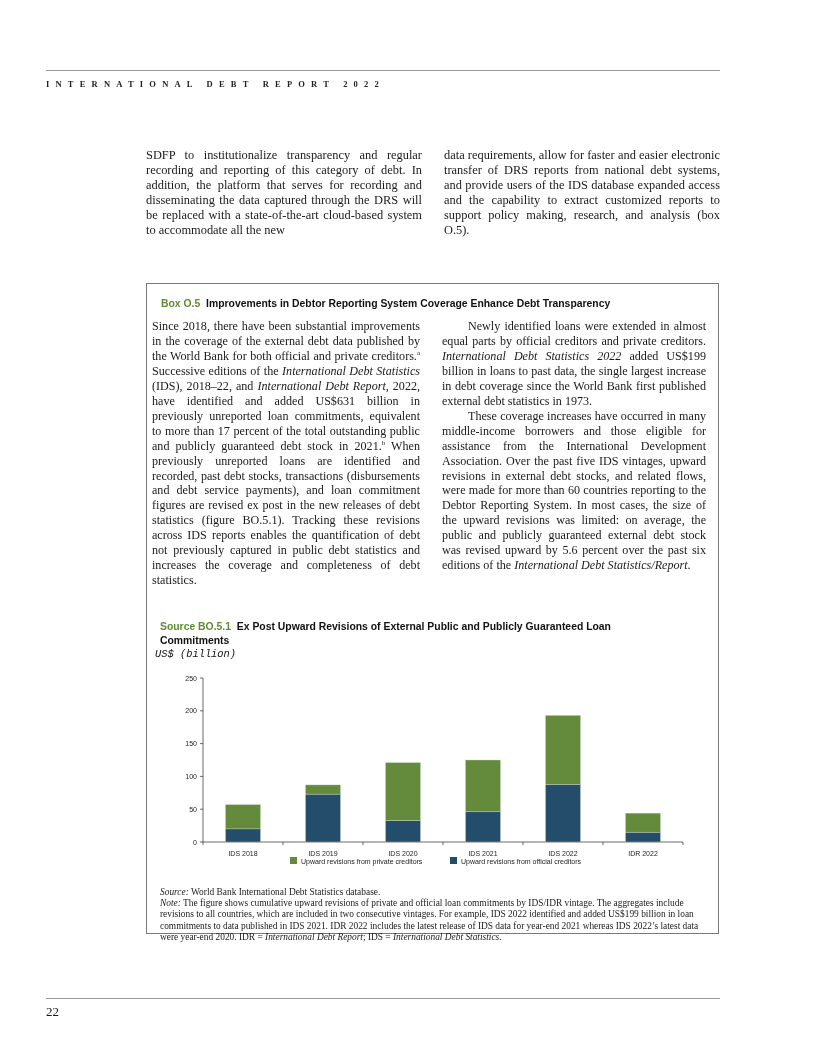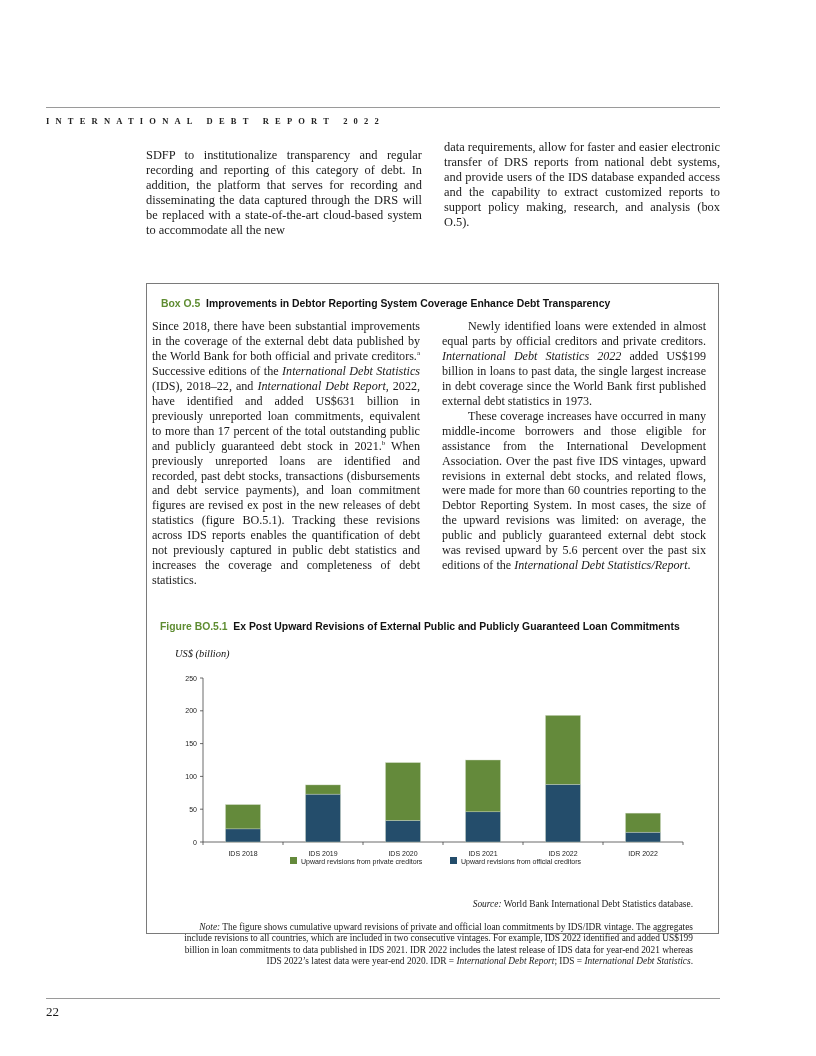--- a/index.html
+++ b/index.html
@@ -1,66 +1,66 @@
 <!DOCTYPE html>
 <html><head>
 <meta charset="utf-8">
 <style>
   html, body { margin:0; padding:0; background:#ffffff; }
   body { width:816px; height:1056px; position:relative; overflow:hidden; font-family:"Liberation Serif", serif; color:#1a1a1a; }
-  .running-head { position:absolute; left:46px; top:70px; width:674px; border-top:1px solid #9a9a9a; padding-top:2px;margin-top:37px; }
+  .running-head { position:absolute; left:46px; top:70px; width:674px; border-top:1px solid #9a9a9a; padding-top:2px; }
   .running-head span { font-family:"Liberation Serif", serif; font-size:8.5px; font-weight:bold; letter-spacing:6.2px; color:#222; }
   .col { position:absolute; font-size:12.4px; line-height:15px; text-align:justify; }
   .col p { margin:0; }
   .box { position:absolute; left:146px; top:283px; width:573px; height:651px; border:1.3px solid #7a7a7a; box-sizing:border-box; }
   .box-title { position:absolute; left:14px; top:14px; font-family:"Liberation Sans", sans-serif; font-size:10.4px; font-weight:bold; color:#111; white-space:nowrap; }
   .green { color:#5e8c31; }
   .bcol { position:absolute; top:35px; width:268px; font-size:12.1px; line-height:14.95px; text-align:justify; }
   .bcol p { margin:0; }
   .indent { text-indent:26px; }
   sup { font-size:7px; line-height:0; vertical-align:5px; }
   .fig-title { position:absolute; left:13px; top:336px; width:520px; font-family:"Liberation Sans", sans-serif; font-size:10.4px; font-weight:bold; line-height:13.5px; color:#111; }
-  .fig-unit { position:absolute; left:28px; top:364px; font-family:Liberation Serif, serif; font-size:10.4px; font-style:italic; color:#111; }
+  .fig-unit { position:absolute; left:8px; top:364px; font-family:Liberation Mono, monospace; font-size:10.4px; font-style:italic; color:#111; }
   .chart { position:absolute; left:0; top:380px; width:573px; height:205px; }
   .source { position:absolute; left:13px; top:603px; width:545px; font-size:9.4px; line-height:11.2px; color:#1a1a1a; }
-  .source p { margin:12px;text-align:right; }
+  .source p { margin:0; }
   .footer { position:absolute; left:46px; top:998px; width:674px; border-top:1px solid #9a9a9a; padding-top:5px; font-size:13px; }
   .axis-text { font-family:"Liberation Sans", sans-serif; font-size:7px; fill:#222; }
 </style>
 </head>
 <body>
 
 <div class="running-head">
   <span>INTERNATIONAL DEBT REPORT 2022</span>
 </div>
 
 <div class="col" style="left:146px; top:148px; width:276px;">
   <p>SDFP to institutionalize transparency and regular recording and reporting of this category of debt. In addition, the platform that serves for recording and disseminating the data captured through the DRS will be replaced with a state-of-the-art cloud-based system to accommodate all the new</p>
 </div>
-<div class="col" style="left:444px; top:140px; width:276px;">
+<div class="col" style="left:444px; top:148px; width:276px;">
   <p>data requirements, allow for faster and easier electronic transfer of DRS reports from national debt systems, and provide users of the IDS database expanded access and the capability to extract customized reports to support policy making, research, and analysis (box O.5).</p>
 </div>
 
 <div class="box">
   <div class="box-title">
     <span class="green">Box O.5</span>&nbsp;
     <span>Improvements in Debtor Reporting System Coverage Enhance Debt Transparency</span>
   </div>
 
   <div class="bcol" style="left:5px;">
     <p><span>Since 2018, there have been substantial improvements in the coverage of the external debt data published by the World Bank for both official and private creditors.</span><sup>a</sup><span> Successive editions of the </span><i>International Debt Statistics</i><span> (IDS), 2018–22, and </span><i>International Debt Report</i><span>, 2022, have identified and added US$631 billion in previously unreported loan commitments, equivalent to more than 17 percent of the total outstanding public and publicly guaranteed debt stock in 2021.</span><sup>b</sup><span> When previously unreported loans are identified and recorded, past debt stocks, transactions (disbursements and debt service payments), and loan commitment figures are revised ex post in the new releases of debt statistics (figure BO.5.1). Tracking these revisions across IDS reports enables the quantification of debt not previously captured in public debt statistics and increases the coverage and completeness of debt statistics.</span></p>
   </div>
 
   <div class="bcol" style="left:295px; width:264px;">
     <p class="indent"><span>Newly identified loans were extended in almost equal parts by official creditors and private creditors. </span><i>International Debt Statistics 2022</i><span> added US$199 billion in loans to past data, the single largest increase in debt coverage since the World Bank first published external debt statistics in 1973.</span></p>
     <p class="indent"><span>These coverage increases have occurred in many middle-income borrowers and those eligible for assistance from the International Development Association. Over the past five IDS vintages, upward revisions in external debt stocks, and related flows, were made for more than 60 countries reporting to the Debtor Reporting System. In most cases, the size of the upward revisions was limited: on average, the public and publicly guaranteed external debt stock was revised upward by 5.6 percent over the past six editions of the </span><i>International Debt Statistics/Report</i><span>.</span></p>
   </div>
 
   <div class="fig-title">
-    <span class="green">Figure BO.5.1</span>&nbsp;
+    <span class="green">Source BO.5.1</span>&nbsp;
     <span>Ex Post Upward Revisions of External Public and Publicly Guaranteed Loan Commitments</span>
   </div>
   <div class="fig-unit">US$ (billion)</div>
 
   <svg class="chart" id="chart" width="573" height="205" viewBox="0 0 573 205">
       <line x1="56" y1="14" x2="56" y2="178" stroke="#444" stroke-width="0.8"></line>
       <line x1="53" y1="178" x2="56" y2="178" stroke="#444" stroke-width="0.8"></line>
       <text x="50" y="180.5" text-anchor="end" class="axis-text">0</text>
       <line x1="53" y1="145.2" x2="56" y2="145.2" stroke="#444" stroke-width="0.8"></line>
       <text x="50" y="147.7" text-anchor="end" class="axis-text">50</text>

